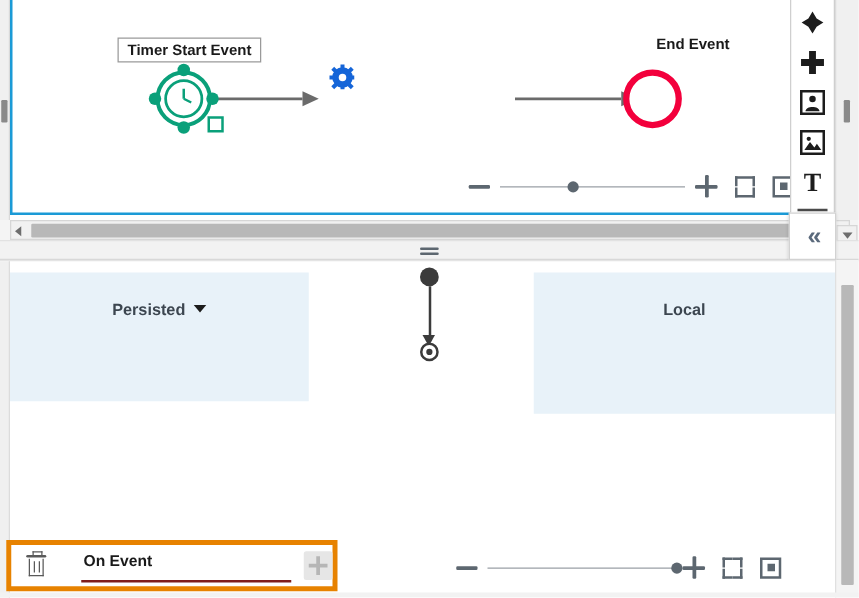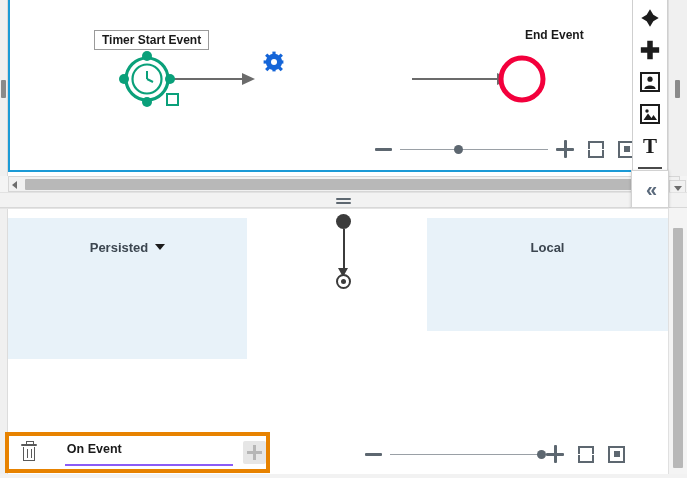--- a/index.html
+++ b/index.html
@@ -158,21 +158,21 @@
   }
   .trash{position:relative;width:16px;height:17px;margin-left:12px;}
   .trash .lid{position:absolute;left:0;top:0;width:16px;height:2px;background:#5a5a5a;border-radius:1px;}
   .trash .hand{position:absolute;left:5px;top:-3px;width:6px;height:3px;border:1.6px solid #5a5a5a;border-bottom:none;}
   .trash .can{position:absolute;left:2px;top:3px;width:12px;height:14px;border:1.6px solid #5a5a5a;border-top:none;box-sizing:border-box;}
   .trash .can:before,.trash .can:after{content:"";position:absolute;top:2px;width:1.4px;height:9px;background:#5a5a5a;}
   .trash .can:before{left:3px;}
   .trash .can:after{left:6.5px;}
   .event-input{
     position:relative;margin-left:28px;width:170px;height:24px;
-    border-bottom:2px solid #8b5cf6;
+    border-bottom:2px solid #7f1d1d;
   }
   .event-input .val{
     position:absolute;left:2px;top:2px;font-size:12.5px;font-weight:bold;color:#1a1a1a;
   }
   .add-btn{
     position:relative;margin-left:10px;width:23px;height:23px;background:#e6e6e6;border-radius:2px;
   }
   .add-btn:before,.add-btn:after{content:"";position:absolute;background:#b6b6b6;}
   .add-btn:before{left:4px;top:10px;width:15px;height:3px;}
   .add-btn:after{top:4px;left:10px;width:3px;height:15px;}
@@ -312,21 +312,21 @@
     <div class="pal-div"></div>
   </div>
 
   <div class="collapse-btn">
     <span class="chev">«</span>
   </div>
 
   <div class="bottom-pane">
     <div class="bp-left-rail"></div>
 
-    <div class="lane" style="left:8px;top:9px;width:239px;height:141px;">
+    <div class="lane" style="left:8px;top:9px;width:239px;height:103px;">
       <div class="lane-title">
         <span>Persisted</span><span class="caret-down"></span>
       </div>
     </div>
 
     <div class="lane" style="left:427px;top:9px;width:241px;height:113px;">
       <div class="lane-title">Local</div>
     </div>
   </div>
 

